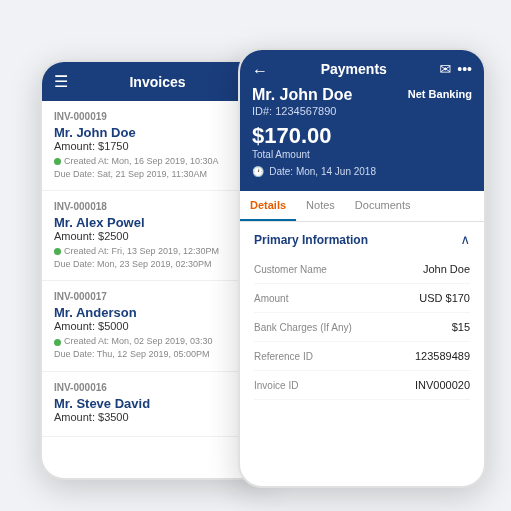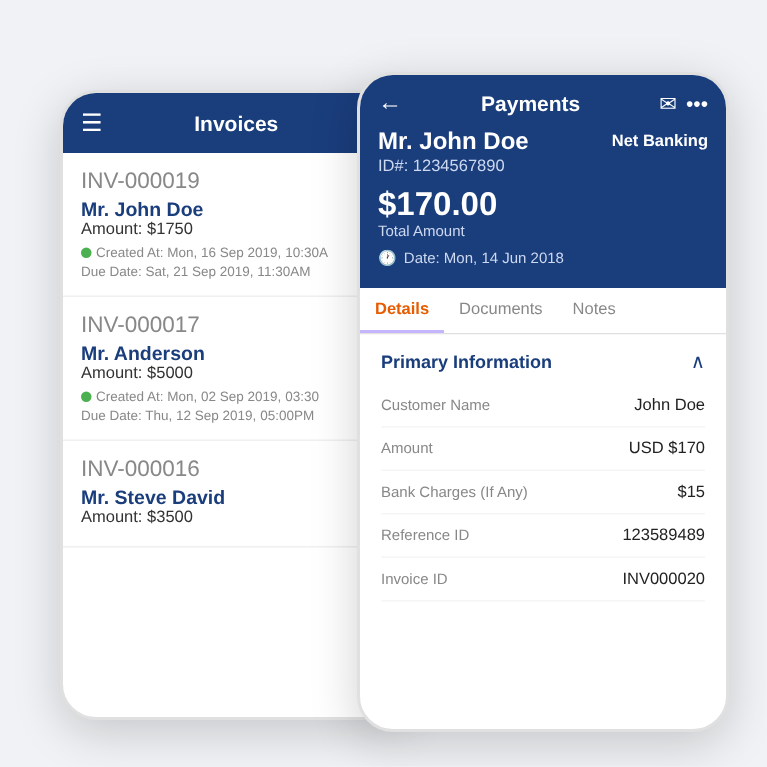--- a/index.html
+++ b/index.html
@@ -48,23 +48,24 @@
       color: #fff;
       font-size: 16px;
       cursor: pointer;
     }
     .invoice-list { padding: 0; }
     .invoice-item {
       padding: 10px 12px;
       border-bottom: 1px solid #f0f0f0;
     }
     .invoice-id {
-      font-size: 15px;
+      font-size: 10px;
       color: #888;
       margin-bottom: 3px;
+      font-weight: bold;
     }
     .invoice-name {
       font-size: 13px;
       font-weight: 700;
       color: #1a3d7c;
     }
     .invoice-amount {
       font-size: 11px;
       color: #333;
       margin-bottom: 3px;
@@ -126,21 +127,21 @@
     .tab {
       padding: 8px 10px;
       font-size: 11px;
       color: #888;
       cursor: pointer;
       border-bottom: 2px solid transparent;
       font-weight: 500;
     }
     .tab.active {
       color: #e65c00;
-      border-bottom: 2px solid #c4b5fd;
+      border-bottom: 2px solid #0369a1;
       font-weight: 700;
     }
 
     
     .details-section { padding: 10px 14px 0; background: #fff; }
     .section-header {
       display: flex;
       justify-content: space-between;
       align-items: flex-end;
       margin-bottom: 8px;
@@ -186,20 +187,26 @@
     <span class="hamburger-icon">☰</span>
     <span class="title">Invoices</span>
     <span class="plus-icon">+</span>
   </div>
   <div class="invoice-list" id="invoice-list">
       <div class="invoice-item">
       <div class="invoice-id">INV-000019</div>
       <div class="invoice-name">Mr. John Doe</div>
       <div class="invoice-amount">Amount: $1750</div>
       <div class="invoice-meta"><span class="dot"></span>Created At: Mon, 16 Sep 2019, 10:30A<br>Due Date: Sat, 21 Sep 2019, 11:30AM</div>
+    </div>
+      <div class="invoice-item">
+      <div class="invoice-id">INV-000018</div>
+      <div class="invoice-name">Mr. Alex Powel</div>
+      <div class="invoice-amount">Amount: $2500</div>
+      <div class="invoice-meta"><span class="dot"></span>Created At: Fri, 13 Sep 2019, 12:30PM<br>Due Date: Mon, 23 Sep 2019, 02:30PM</div>
     </div>
       <div class="invoice-item">
       <div class="invoice-id">INV-000017</div>
       <div class="invoice-name">Mr. Anderson</div>
       <div class="invoice-amount">Amount: $5000</div>
       <div class="invoice-meta"><span class="dot"></span>Created At: Mon, 02 Sep 2019, 03:30<br>Due Date: Thu, 12 Sep 2019, 05:00PM</div>
     </div>
       <div class="invoice-item">
       <div class="invoice-id">INV-000016</div>
       <div class="invoice-name">Mr. Steve David</div>
@@ -234,22 +241,22 @@
       <div class="payment-total-label">Total Amount</div>
     </div>
     <div class="payment-date">
       <span class="clock-icon">🕐</span>
       <span>Date: Mon, 14 Jun 2018</span>
     </div>
   </div>
 
   <div class="tabs" id="payment-tabs">
       <div class="tab active">Details</div>
+      <div class="tab">Notes</div>
       <div class="tab">Documents</div>
-      <div class="tab">Notes</div>
     </div>
 
   <div class="details-section">
     <div class="section-header">
       <span class="section-title">Primary Information</span>
       <span class="chevron-up">∧</span>
     </div>
     <div id="detail-rows">
         <div class="detail-row">
       <span class="detail-label">Customer Name</span>

